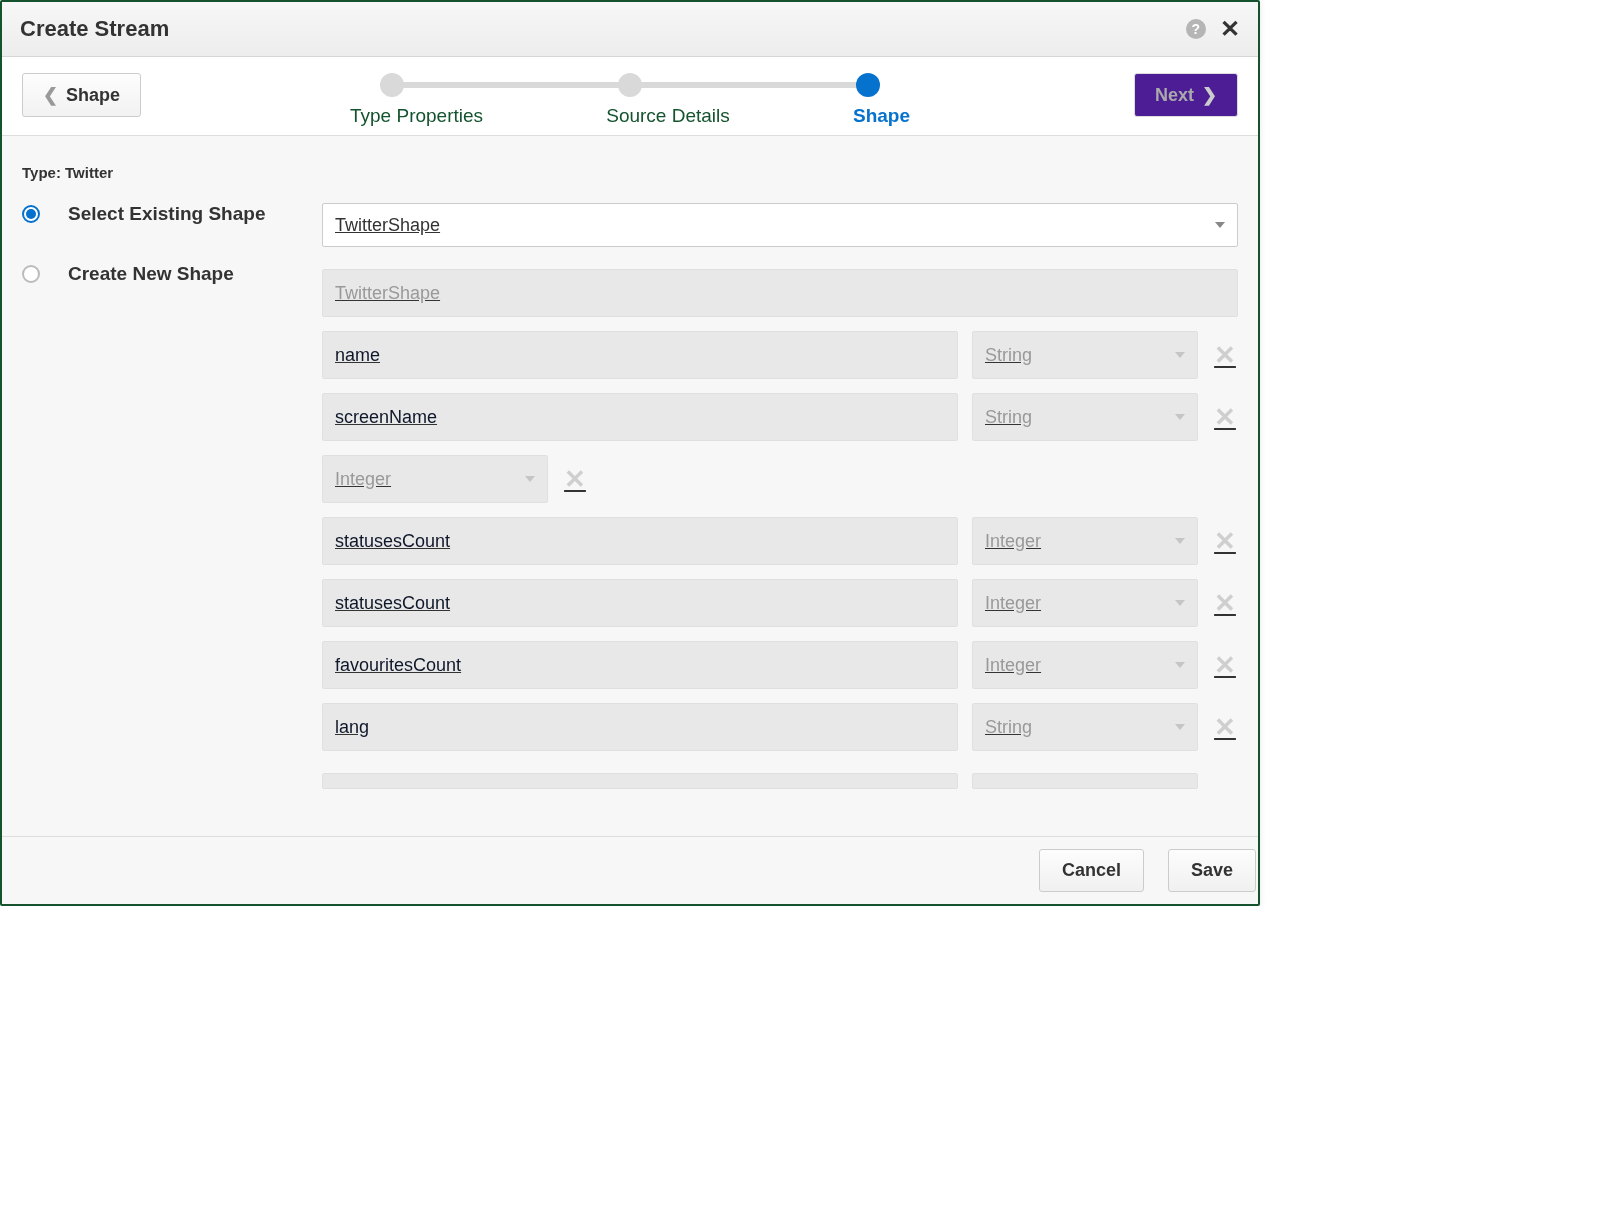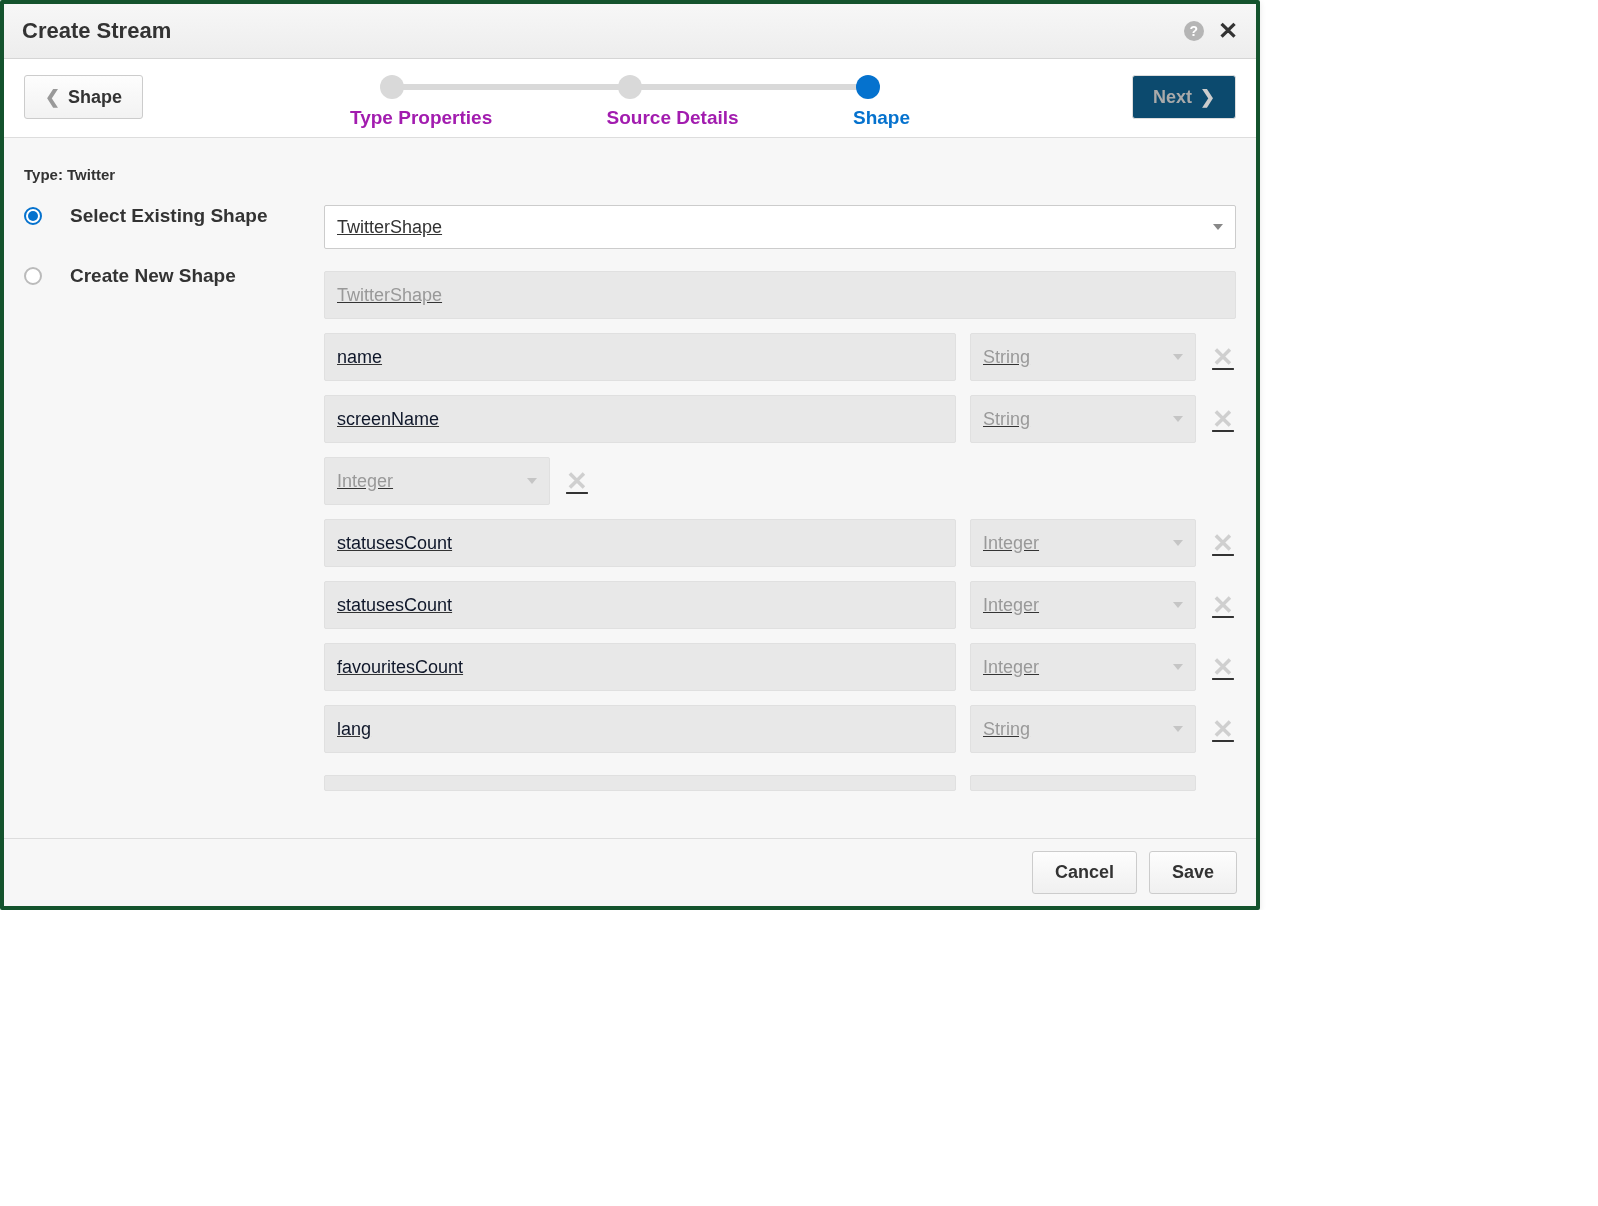--- a/index.html
+++ b/index.html
@@ -4,21 +4,21 @@
   <style>
     * { box-sizing: border-box; margin: 0; padding: 0; }
     body {
       font-family: -apple-system, BlinkMacSystemFont, "Segoe UI", Helvetica, Arial, sans-serif;
       background: #fff;
       color: #333;
       font-size: 16px;
     }
     .dialog {
       width: 1260px;
-      border: 4px solid #14532d;
+      border: 2px solid #14532d;
       border-radius: 2px;
       overflow: hidden;
       box-shadow: 0 2px 6px rgba(0,0,0,0.1);
     }
     .header {
       background: linear-gradient(#f7f7f7, #ededed);
       border-bottom: 1px solid #d5d5d5;
       padding: 14px 18px;
       display: flex;
       align-items: center;
@@ -53,21 +53,21 @@
     }
     .back-btn, .next-btn {
       display: inline-flex; align-items: center; gap: 8px;
       padding: 10px 20px;
       border: 1px solid #ccc;
       background: linear-gradient(#fdfdfd,#f2f2f2);
       font-size: 18px; font-weight: 700;
       border-radius: 3px; cursor: pointer;
       color: #333;
     }
-    .next-btn { margin-left: auto; color: #aaa; border-color: #ddd; background: #0c4a6e; cursor: default; }
+    .next-btn { margin-left: auto; color: #aaa; border-color: #ddd; background: #4c1d95; cursor: default; }
     .chev { font-size: 18px; font-weight: 900; color: #999; }
     .next-btn .chev { color: #ccc; }
     .stepper {
       position: absolute;
       left: 50%; transform: translateX(-50%);
       top: 16px;
       display: flex; flex-direction: column; align-items: center;
     }
     .step-line { position: relative; width: 500px; height: 24px; }
     .step-track {
@@ -75,21 +75,21 @@
       height: 6px; background: #d9d9d9; border-radius: 3px;
     }
     .step-dot {
       position: absolute; top: 0;
       width: 24px; height: 24px; border-radius: 50%;
       background: #d9d9d9;
       transform: translateX(-50%);
     }
     .step-dot.active { background: #0572ce; }
     .step-labels { display: flex; width: 560px; justify-content: space-between; margin-top: 8px; }
-    .step-label { font-size: 19px; color: #a21caf; text-align: center; font-weight: 700; }
+    .step-label { font-size: 19px; color: #14532d; text-align: center; font-weight: 400; }
     .step-label.active { color: #0572ce; font-weight: 700; }
     .body {
       background: #f7f7f7;
       padding: 28px 12px 0 20px;
       height: 700px;
       overflow: hidden;
     }
     .type-line { font-size: 15px; font-weight: 700; margin-bottom: 22px; }
     .form-area { display: flex; }
     .left-col { width: 300px; flex-shrink: 0; }
@@ -156,22 +156,22 @@
       font-size: 18px; color: #999;
     }
     .field-type .caret-down { border-top-color: #c5c5c5; }
     .remove-x {
       font-size: 26px; font-weight: 900; color: #cfcfcf;
       cursor: default; width: 26px; text-align: center;
     }
     .footer {
       background: #f7f7f7;
       border-top: 1px solid #ddd;
-      padding: 12px 19px;
-      display: flex; justify-content: flex-end; gap: 12px;
+      padding: 12px 2px;
+      display: flex; justify-content: flex-end; gap: 24px;
     }
     .ftr-btn {
       padding: 10px 22px;
       border: 1px solid #ccc;
       background: linear-gradient(#fdfdfd,#f0f0f0);
       font-size: 18px; font-weight: 700;
       border-radius: 3px; cursor: pointer; color: #333;
     }
   </style>
 </head>

